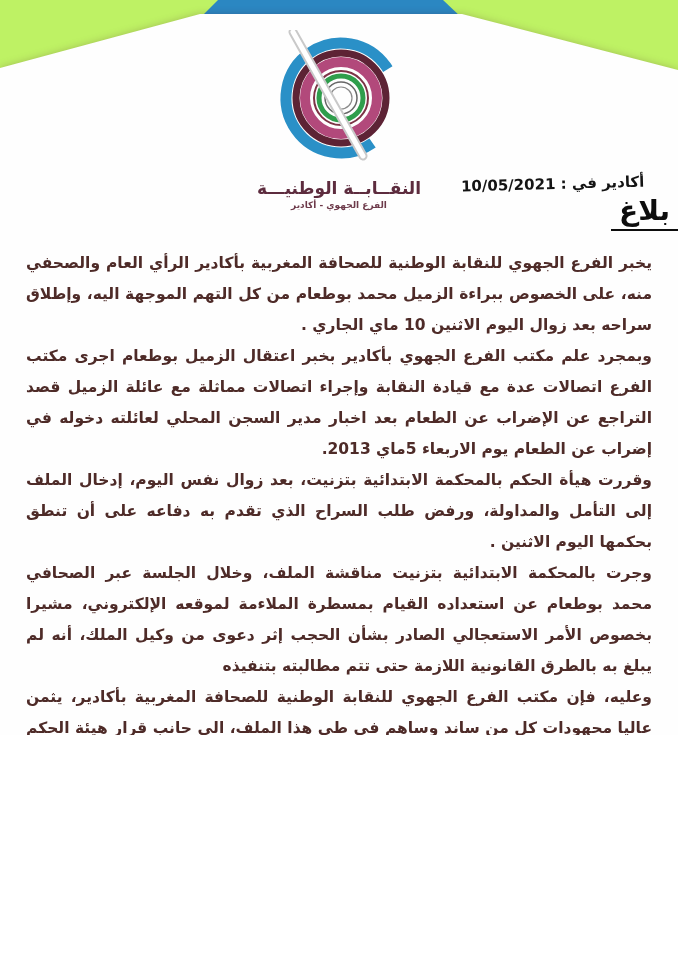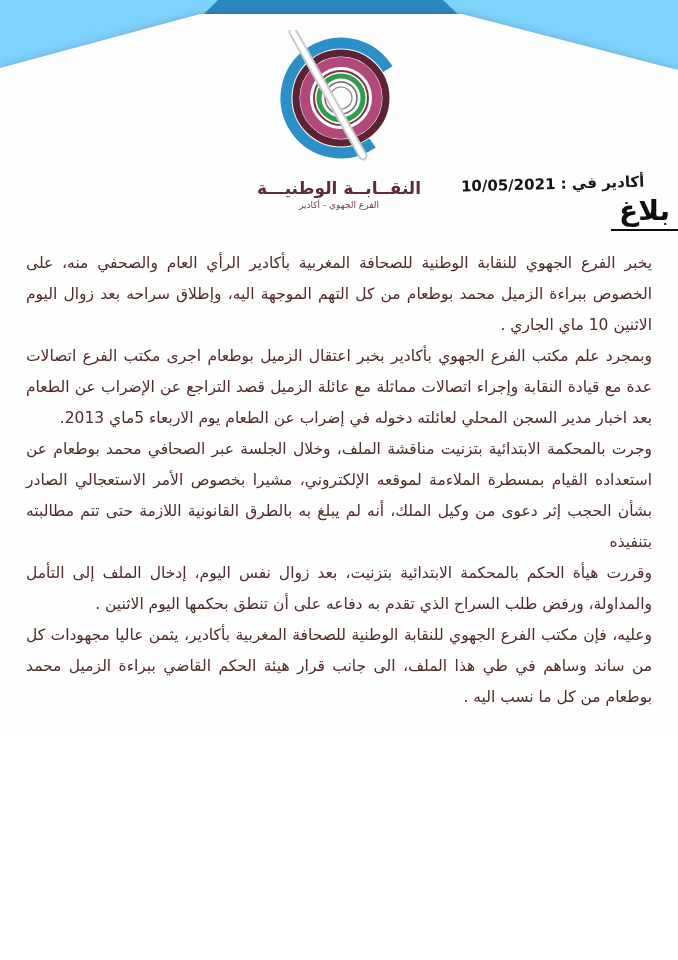--- a/index.html
+++ b/index.html
@@ -1,31 +1,31 @@
 <!DOCTYPE html>
 <html lang="ar"><head>
 <meta charset="utf-8">
 <style>
   html,body{margin:0;padding:0;}
   body{width:678px;height:960px;font-family:"DejaVu Sans",sans-serif;}
-  .stage{position:relative;width:678px;height:735px;background:#7dd3fc;overflow:hidden;}
+  .stage{position:relative;width:678px;height:735px;background:#bef264;overflow:hidden;}
   .ribbon{position:absolute;top:0;left:0;width:678px;height:18px;background:#2b87c2;
           clip-path:polygon(218px 0,443px 0,462px 18px,200px 18px);}
   .paper-shadow{position:absolute;inset:0;filter:drop-shadow(0 2px 5px rgba(70,15,35,.35));}
   .paper{position:absolute;inset:0;background:#fefefe;
          clip-path:polygon(0 68px,200px 14px,462px 14px,678px 70px,678px 943px,0 943px);}
   .content{position:absolute;inset:0;direction:rtl;}
   .logo{position:absolute;top:30px;left:50%;transform:translateX(-50%);width:240px;text-align:center;}
   .logo svg{display:block;margin:0 auto;}
   .logo-l1,.logo-l2{color:#5d2c3e;font-weight:bold;font-size:17px;line-height:21px;}
-  .logo-l3{color:#6d3a4a;font-weight:normal;font-size:9px;line-height:13px;letter-spacing:1px;}
+  .logo-l3{color:#6d3a4a;font-weight:bold;font-size:9px;line-height:13px;letter-spacing:1px;}
   .date{position:absolute;top:175px;right:34px;color:#141414;font-weight:bold;font-size:15px;transform:rotate(-1.5deg);}
   .title{position:absolute;top:194px;left:0;right:0;color:#0d0d0d;font-weight:bold;font-size:28px;padding-left:32px;}
   .title span{display:inline-block;border-bottom:2px solid #0d0d0d;padding:0 8px 2px;}
-  .body-text{position:absolute;top:248px;right:26px;left:26px;color:#4e2b28;font-weight:400;
+  .body-text{position:absolute;top:248px;right:26px;left:26px;color:#4e2b28;font-weight:700;
              font-size:15.5px;line-height:31px;text-align:justify;text-align-last:right;}
   .body-text p{margin:0;}
   .sig-label{position:absolute;top:760px;left:92px;color:#1c1c1c;font-weight:bold;font-size:20px;direction:rtl;}
   .stamp{position:absolute;top:784px;left:24px;width:205px;text-align:center;color:#2433b0;
          font-weight:bold;transform:rotate(-3deg);direction:rtl;}
   .stamp div{font-size:11px;line-height:20px;}
   .stamp div:nth-child(3){font-size:12px;}
   .sig-ink{position:absolute;top:768px;left:98px;}
 </style>
 </head>
@@ -57,22 +57,22 @@
 
     <div class="date">أكادير في : 10/05/2021</div>
 
     <div class="title">
       <span>بلاغ</span>
     </div>
 
     <div class="body-text">
         <p>يخبر الفرع الجهوي للنقابة الوطنية للصحافة المغربية بأكادير الرأي العام والصحفي منه، على الخصوص ببراءة الزميل محمد بوطعام من كل التهم الموجهة اليه، وإطلاق سراحه بعد زوال اليوم الاثنين 10 ماي الجاري .</p>
         <p>وبمجرد علم مكتب الفرع الجهوي بأكادير بخبر اعتقال الزميل بوطعام اجرى مكتب الفرع اتصالات عدة مع قيادة النقابة وإجراء اتصالات مماثلة مع عائلة الزميل قصد التراجع عن الإضراب عن الطعام بعد اخبار مدير السجن المحلي لعائلته دخوله في إضراب عن الطعام يوم الاربعاء 5ماي 2013.</p>
+        <p>وقررت هيأة الحكم بالمحكمة الابتدائية بتزنيت، بعد زوال نفس اليوم، إدخال الملف إلى التأمل والمداولة، ورفض طلب السراح الذي تقدم به دفاعه على أن تنطق بحكمها اليوم الاثنين .</p>
         <p>وجرت بالمحكمة الابتدائية بتزنيت مناقشة الملف، وخلال الجلسة عبر الصحافي محمد بوطعام عن استعداده القيام بمسطرة الملاءمة لموقعه الإلكتروني، مشيرا بخصوص الأمر الاستعجالي الصادر بشأن الحجب إثر دعوى من وكيل الملك، أنه لم يبلغ به بالطرق القانونية اللازمة حتى تتم مطالبته بتنفيذه</p>
-        <p>وقررت هيأة الحكم بالمحكمة الابتدائية بتزنيت، بعد زوال نفس اليوم، إدخال الملف إلى التأمل والمداولة، ورفض طلب السراح الذي تقدم به دفاعه على أن تنطق بحكمها اليوم الاثنين .</p>
         <p>وعليه، فإن مكتب الفرع الجهوي للنقابة الوطنية للصحافة المغربية بأكادير، يثمن عاليا مجهودات كل من ساند وساهم في طي هذا الملف، الى جانب قرار هيئة الحكم القاضي ببراءة الزميل محمد بوطعام من كل ما نسب اليه .</p>
       </div>
 
     <div class="sig-label">إمضاء :</div>
 
     <div class="stamp">
         <div>النقابة الوطنية للصحافة المغربية</div>
         <div>أكادير</div>
         <div>الكاتب الجهوي عز الدين قحطاري</div>
       </div>

